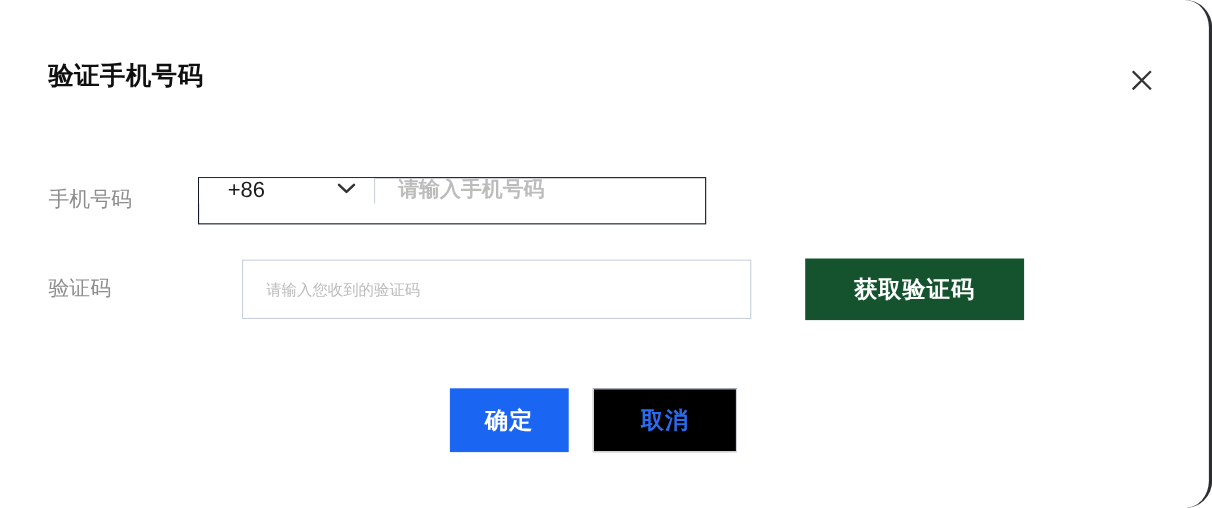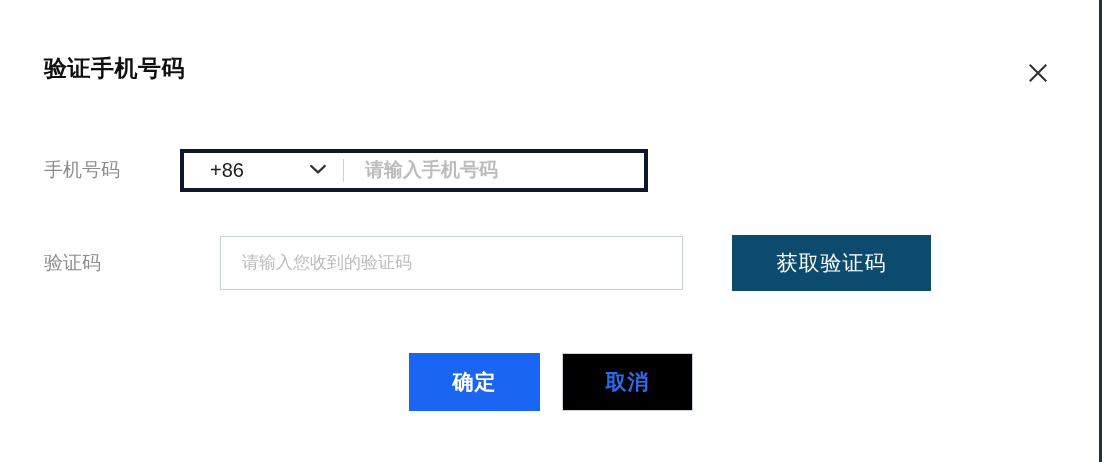--- a/index.html
+++ b/index.html
@@ -14,20 +14,21 @@
     overflow: hidden;
   }
 
   .dialog {
     position: relative;
     width: 1102px;
     height: 462px;
     box-sizing: border-box;
     background: #ffffff;
     border-right: 3px solid #2b2f33;
+    border-radius: 25px;
   }
 
   
   .dialog-header {
     position: absolute;
     left: 0;
     top: 0;
     width: 1102px;
     height: 118px;
   }
@@ -56,38 +57,38 @@
     padding: 0;
   }
   .close-btn svg { display: block; }
 
   
   .form-row {
     position: absolute;
     display: flex;
     align-items: center;
   }
-  .row-phone { left: 44px; top: 143px; }
+  .row-phone { left: 44px; top: 155px; }
   .row-code  { left: 44px; top: 235px; gap: 40px; }
 
   .field-label {
     width: 136px;
     flex: 0 0 136px;
     font-size: 19px;
     color: #8d8d8d;
     white-space: nowrap;
     line-height: 54px;
   }
 
   
   .input-group {
     display: flex;
-    align-items: center;
+    align-items: flex-start;
     height: 43px;
-    border: 4px solid #0f172a;
+    border: 1px solid #0f172a;
     background: #ffffff;
     box-sizing: border-box;
   }
   .country-select {
     width: 160px;
     flex: 0 0 160px;
     display: flex;
     align-items: center;
     justify-content: space-between;
     padding: 0 16px 0 26px;
@@ -118,42 +119,42 @@
     font-family: "Liberation Sans", "DejaVu Sans", sans-serif;
     font-weight: bold;
   }
 
   .code-input {
     width: 463px;
     height: 54px;
     box-sizing: border-box;
     border: 1px solid #c9cfdb;
     outline: none;
-    font-size: 17px;
+    font-size: 14px;
     padding: 0 0 0 21px;
     background: #ffffff;
     color: #1a1a1a;
     font-family: "Liberation Sans", "DejaVu Sans", sans-serif;
   }
 
   .phone-input::placeholder,
   .code-input::placeholder {
     color: #bcbcbc;
     opacity: 1;
   }
 
   .get-code-btn {
     width: 199px;
     height: 56px;
     margin-left: 9px;
-    background: #0c4a6e;
+    background: #14532d;
     color: #ffffff;
     border: none;
     font-size: 21px;
-    font-weight: normal;
+    font-weight: bold;
     letter-spacing: 1px;
     cursor: pointer;
     font-family: "Liberation Sans", "DejaVu Sans", sans-serif;
     padding: 0;
   }
 
   
   .dialog-actions {
     position: absolute;
     left: 409px;
@@ -165,21 +166,21 @@
     height: 58px;
     font-size: 21px;
     font-weight: bold;
     letter-spacing: 1px;
     cursor: pointer;
     box-sizing: border-box;
     font-family: "Liberation Sans", "DejaVu Sans", sans-serif;
     padding: 0;
   }
   .btn-primary {
-    width: 131px;
+    width: 108px;
     background: #1a66f2;
     color: #ffffff;
     border: none;
   }
   .btn-secondary {
     width: 131px;
     margin-left: 22px;
     background: #000000;
     color: #2a6cf0;
     border: 1px solid #ccd2dd;

